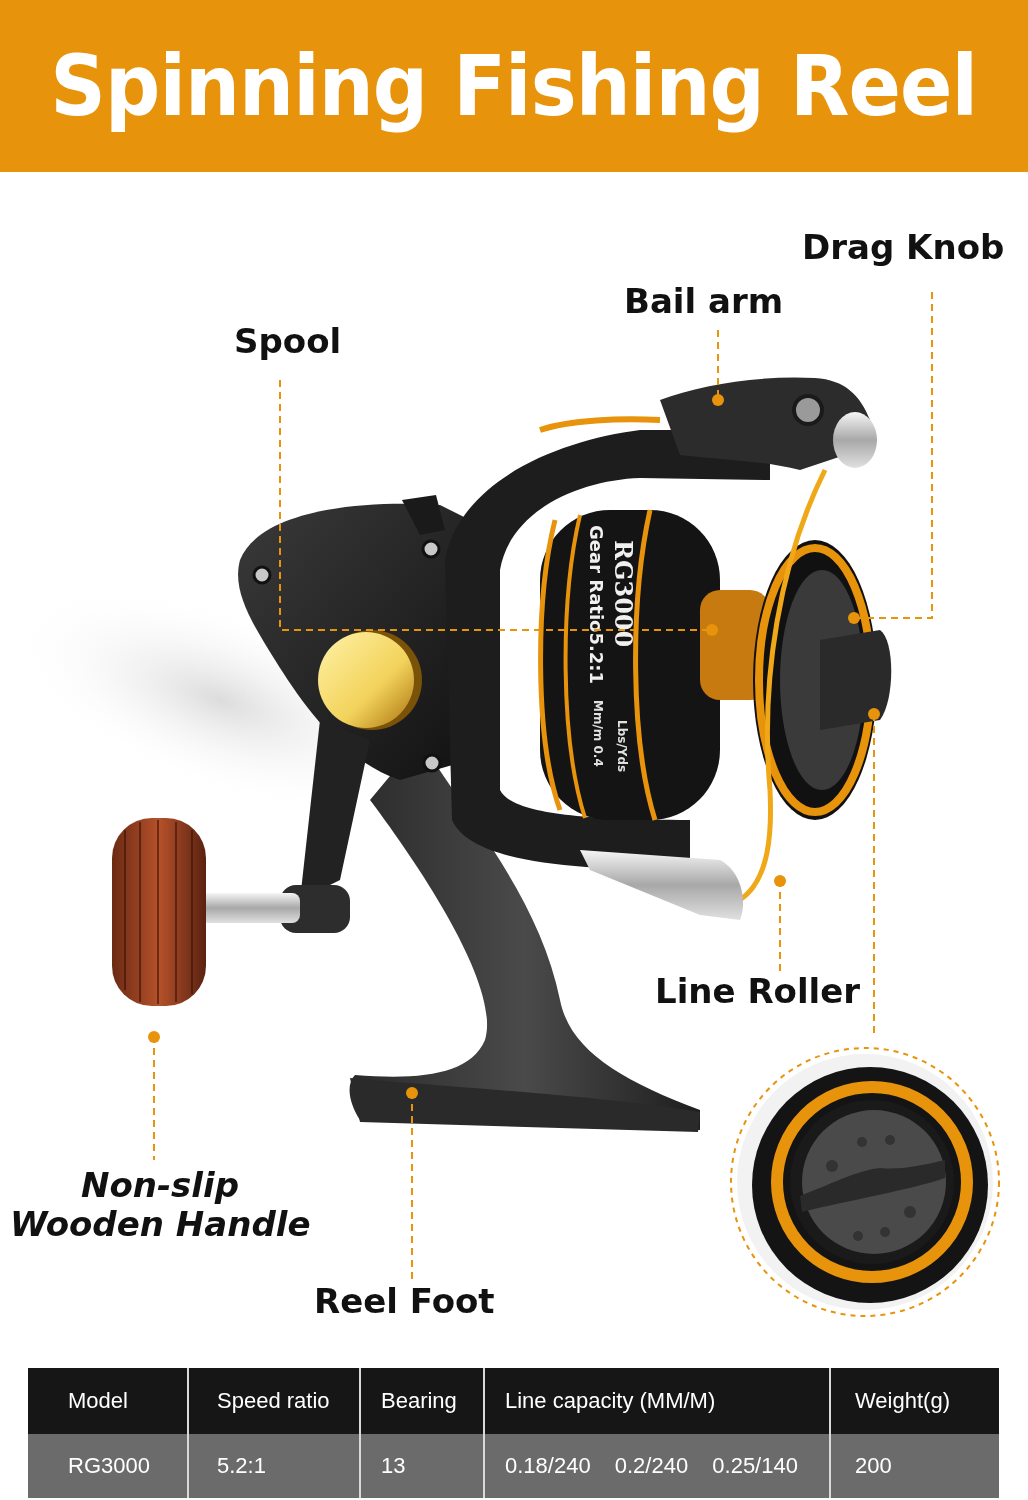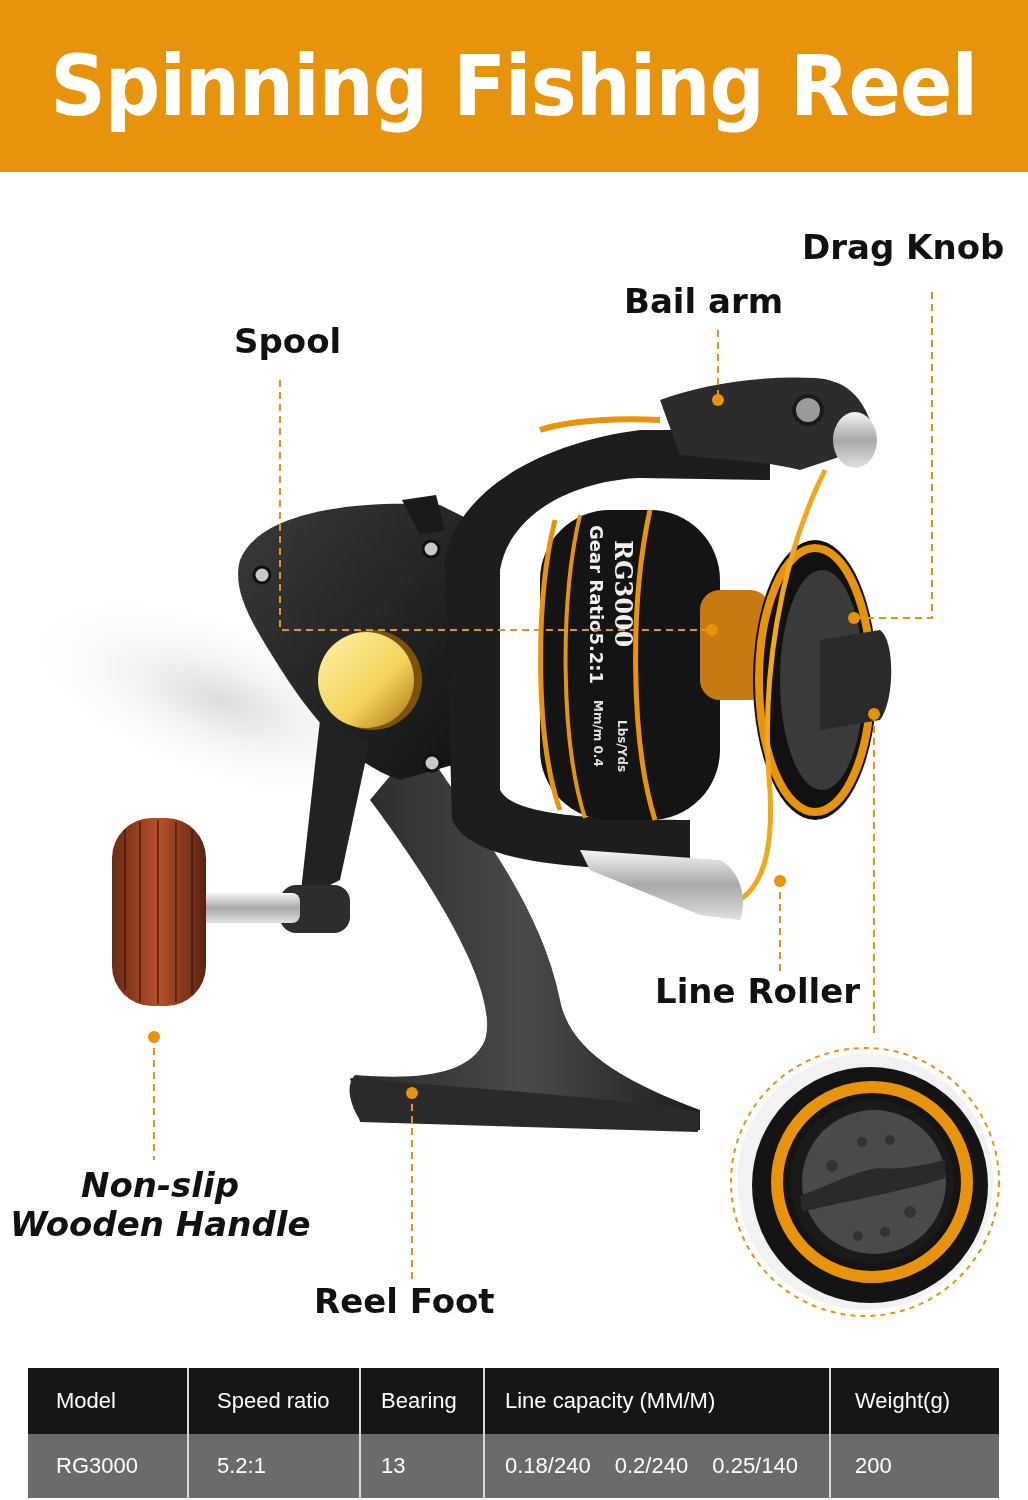--- a/index.html
+++ b/index.html
@@ -23,21 +23,21 @@
     color: #111111; font-size: 34px; white-space: nowrap; line-height: 1.15;
   }
   .callout-label.center { text-align: center; font-style: italic; }
 
   .spec-table {
     position: absolute; left: 28px; top: 1368px; width: 971px; height: 130px;
     border-collapse: collapse; font-family: "Liberation Sans", sans-serif;
     font-size: 22px; color: #ffffff;
   }
   .spec-table th, .spec-table td {
-    text-align: left; padding-left: 28px; border-right: 2px solid #d9d9d9;
+    text-align: left; padding-left: 40px; border-right: 2px solid #d9d9d9;
     font-weight: normal; white-space: nowrap;
   }
   .spec-table th:last-child, .spec-table td:last-child { border-right: none; }
   .spec-table thead tr { background: #161616; height: 66px; }
   .spec-table tbody tr { background: #6b6b6b; height: 64px; }
   .spec-table .col-model { width: 160px; }
   .spec-table .col-speed { width: 172px; padding-left: 28px; }
   .spec-table .col-bearing { width: 124px; padding-left: 20px; }
   .spec-table .col-capacity { width: 346px; padding-left: 20px; }
   .spec-table .col-weight { padding-left: 24px; }

